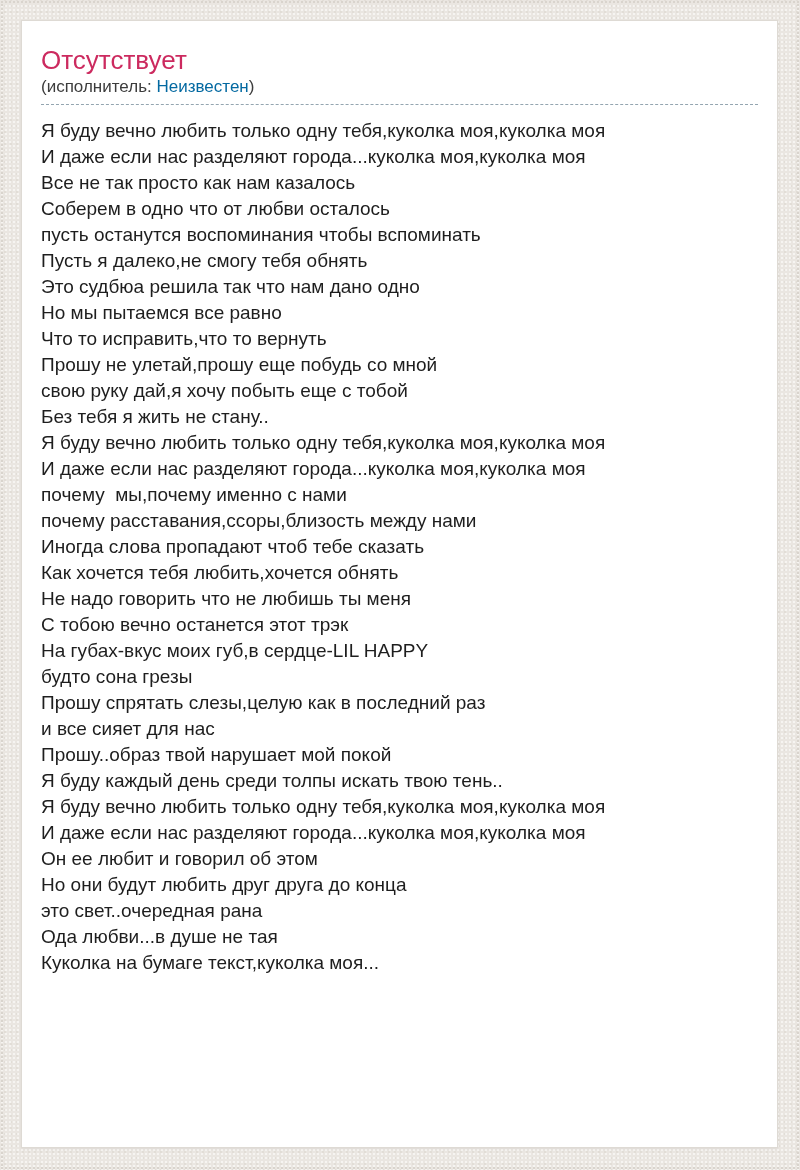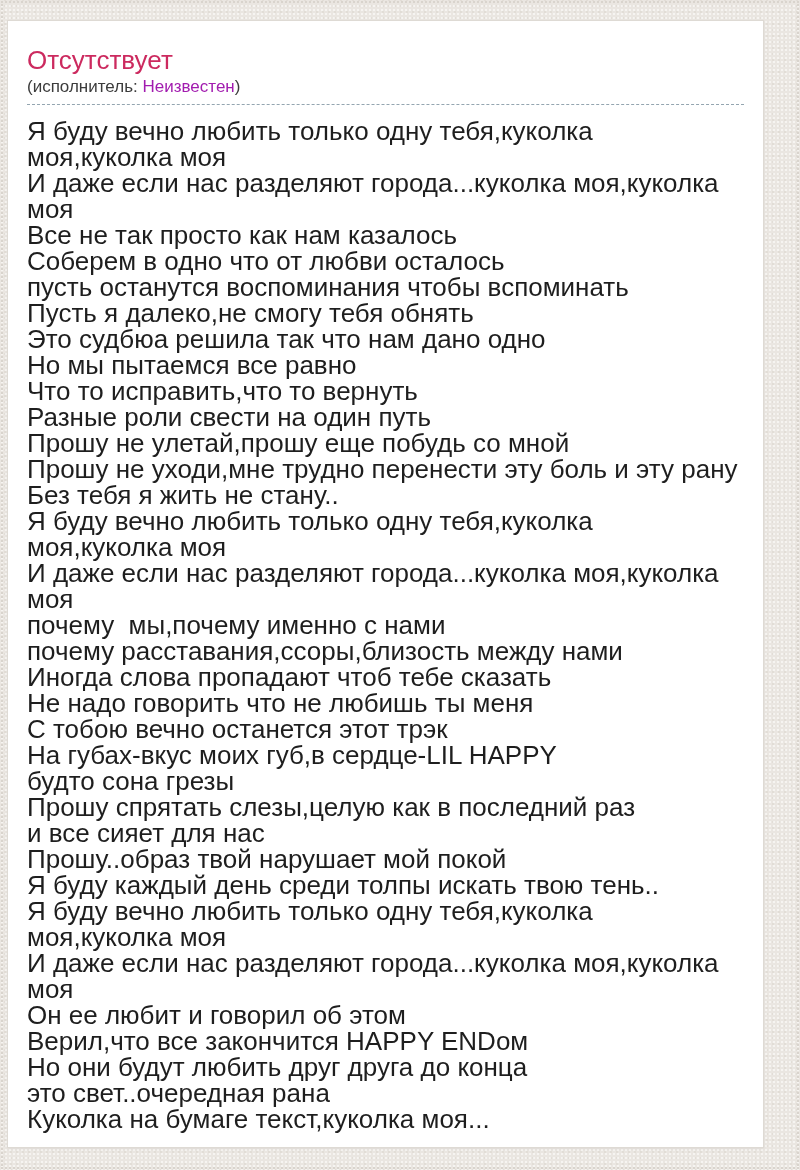--- a/index.html
+++ b/index.html
@@ -16,21 +16,21 @@
     overflow: hidden;
   }
   .page-frame {
     position: absolute;
     inset: 1px;
     border: 2px dotted #d9d4cd;
     pointer-events: none;
   }
   .card {
     position: absolute;
-    left: 7px;
+    left: 21px;
     top: 20px;
     width: 757px;
     height: 1128px;
     background: #ffffff;
     border: 1px solid #dedad4;
     box-shadow: 0 1px 3px rgba(0,0,0,0.06);
     padding: 24px 19px 0 19px;
     overflow: hidden;
   }
   .song-title {
@@ -42,27 +42,27 @@
   }
   .artist-line {
     margin-top: 2px;
     font-size: 17px;
     line-height: 20px;
     color: #3c3c3c;
     padding-bottom: 7px;
     border-bottom: 1px dashed #94a5b0;
   }
   .artist-link {
-    color: #a21caf;
+    color: #0369a1;
     text-decoration: none;
     cursor: pointer;
   }
   .lyrics {
     margin-top: 13px;
-    font-size: 26px;
+    font-size: 19px;
     line-height: 26px;
     color: #1e1e1e;
   }
   .lyric-line {
     white-space: pre-wrap; 
   }
 </style>
 </head>
 <body>
 
@@ -76,38 +76,38 @@
   <div class="lyrics">
       <div class="lyric-line">Я буду вечно любить только одну тебя,куколка моя,куколка моя</div>
       <div class="lyric-line">И даже если нас разделяют города...куколка моя,куколка моя</div>
       <div class="lyric-line">Все не так просто как нам казалось</div>
       <div class="lyric-line">Соберем в одно что от любви осталось</div>
       <div class="lyric-line">пусть останутся воспоминания чтобы вспоминать</div>
       <div class="lyric-line">Пусть я далеко,не смогу тебя обнять</div>
       <div class="lyric-line">Это судбюа решила так что нам дано одно</div>
       <div class="lyric-line">Но мы пытаемся все равно</div>
       <div class="lyric-line">Что то исправить,что то вернуть</div>
-      <div class="lyric-line">Разные роли свести на один путь</div>
       <div class="lyric-line">Прошу не улетай,прошу еще побудь со мной</div>
-      <div class="lyric-line">Прошу не уходи,мне трудно перенести эту боль и эту рану</div>
+      <div class="lyric-line">свою руку дай,я хочу побыть еще с тобой</div>
       <div class="lyric-line">Без тебя я жить не стану..</div>
       <div class="lyric-line">Я буду вечно любить только одну тебя,куколка моя,куколка моя</div>
       <div class="lyric-line">И даже если нас разделяют города...куколка моя,куколка моя</div>
       <div class="lyric-line">почему  мы,почему именно с нами</div>
       <div class="lyric-line">почему расставания,ссоры,близость между нами</div>
       <div class="lyric-line">Иногда слова пропадают чтоб тебе сказать</div>
+      <div class="lyric-line">Как хочется тебя любить,хочется обнять</div>
       <div class="lyric-line">Не надо говорить что не любишь ты меня</div>
       <div class="lyric-line">С тобою вечно останется этот трэк</div>
       <div class="lyric-line">На губах-вкус моих губ,в сердце-LIL HAPPY</div>
       <div class="lyric-line">будто сона грезы</div>
       <div class="lyric-line">Прошу спрятать слезы,целую как в последний раз</div>
       <div class="lyric-line">и все сияет для нас</div>
       <div class="lyric-line">Прошу..образ твой нарушает мой покой</div>
       <div class="lyric-line">Я буду каждый день среди толпы искать твою тень..</div>
       <div class="lyric-line">Я буду вечно любить только одну тебя,куколка моя,куколка моя</div>
       <div class="lyric-line">И даже если нас разделяют города...куколка моя,куколка моя</div>
       <div class="lyric-line">Он ее любит и говорил об этом</div>
-      <div class="lyric-line">Верил,что все закончится HAPPY ENDом</div>
       <div class="lyric-line">Но они будут любить друг друга до конца</div>
       <div class="lyric-line">это свет..очередная рана</div>
+      <div class="lyric-line">Ода любви...в душе не тая</div>
       <div class="lyric-line">Куколка на бумаге текст,куколка моя...</div>
     </div>
 </div>
 
 </body></html>

